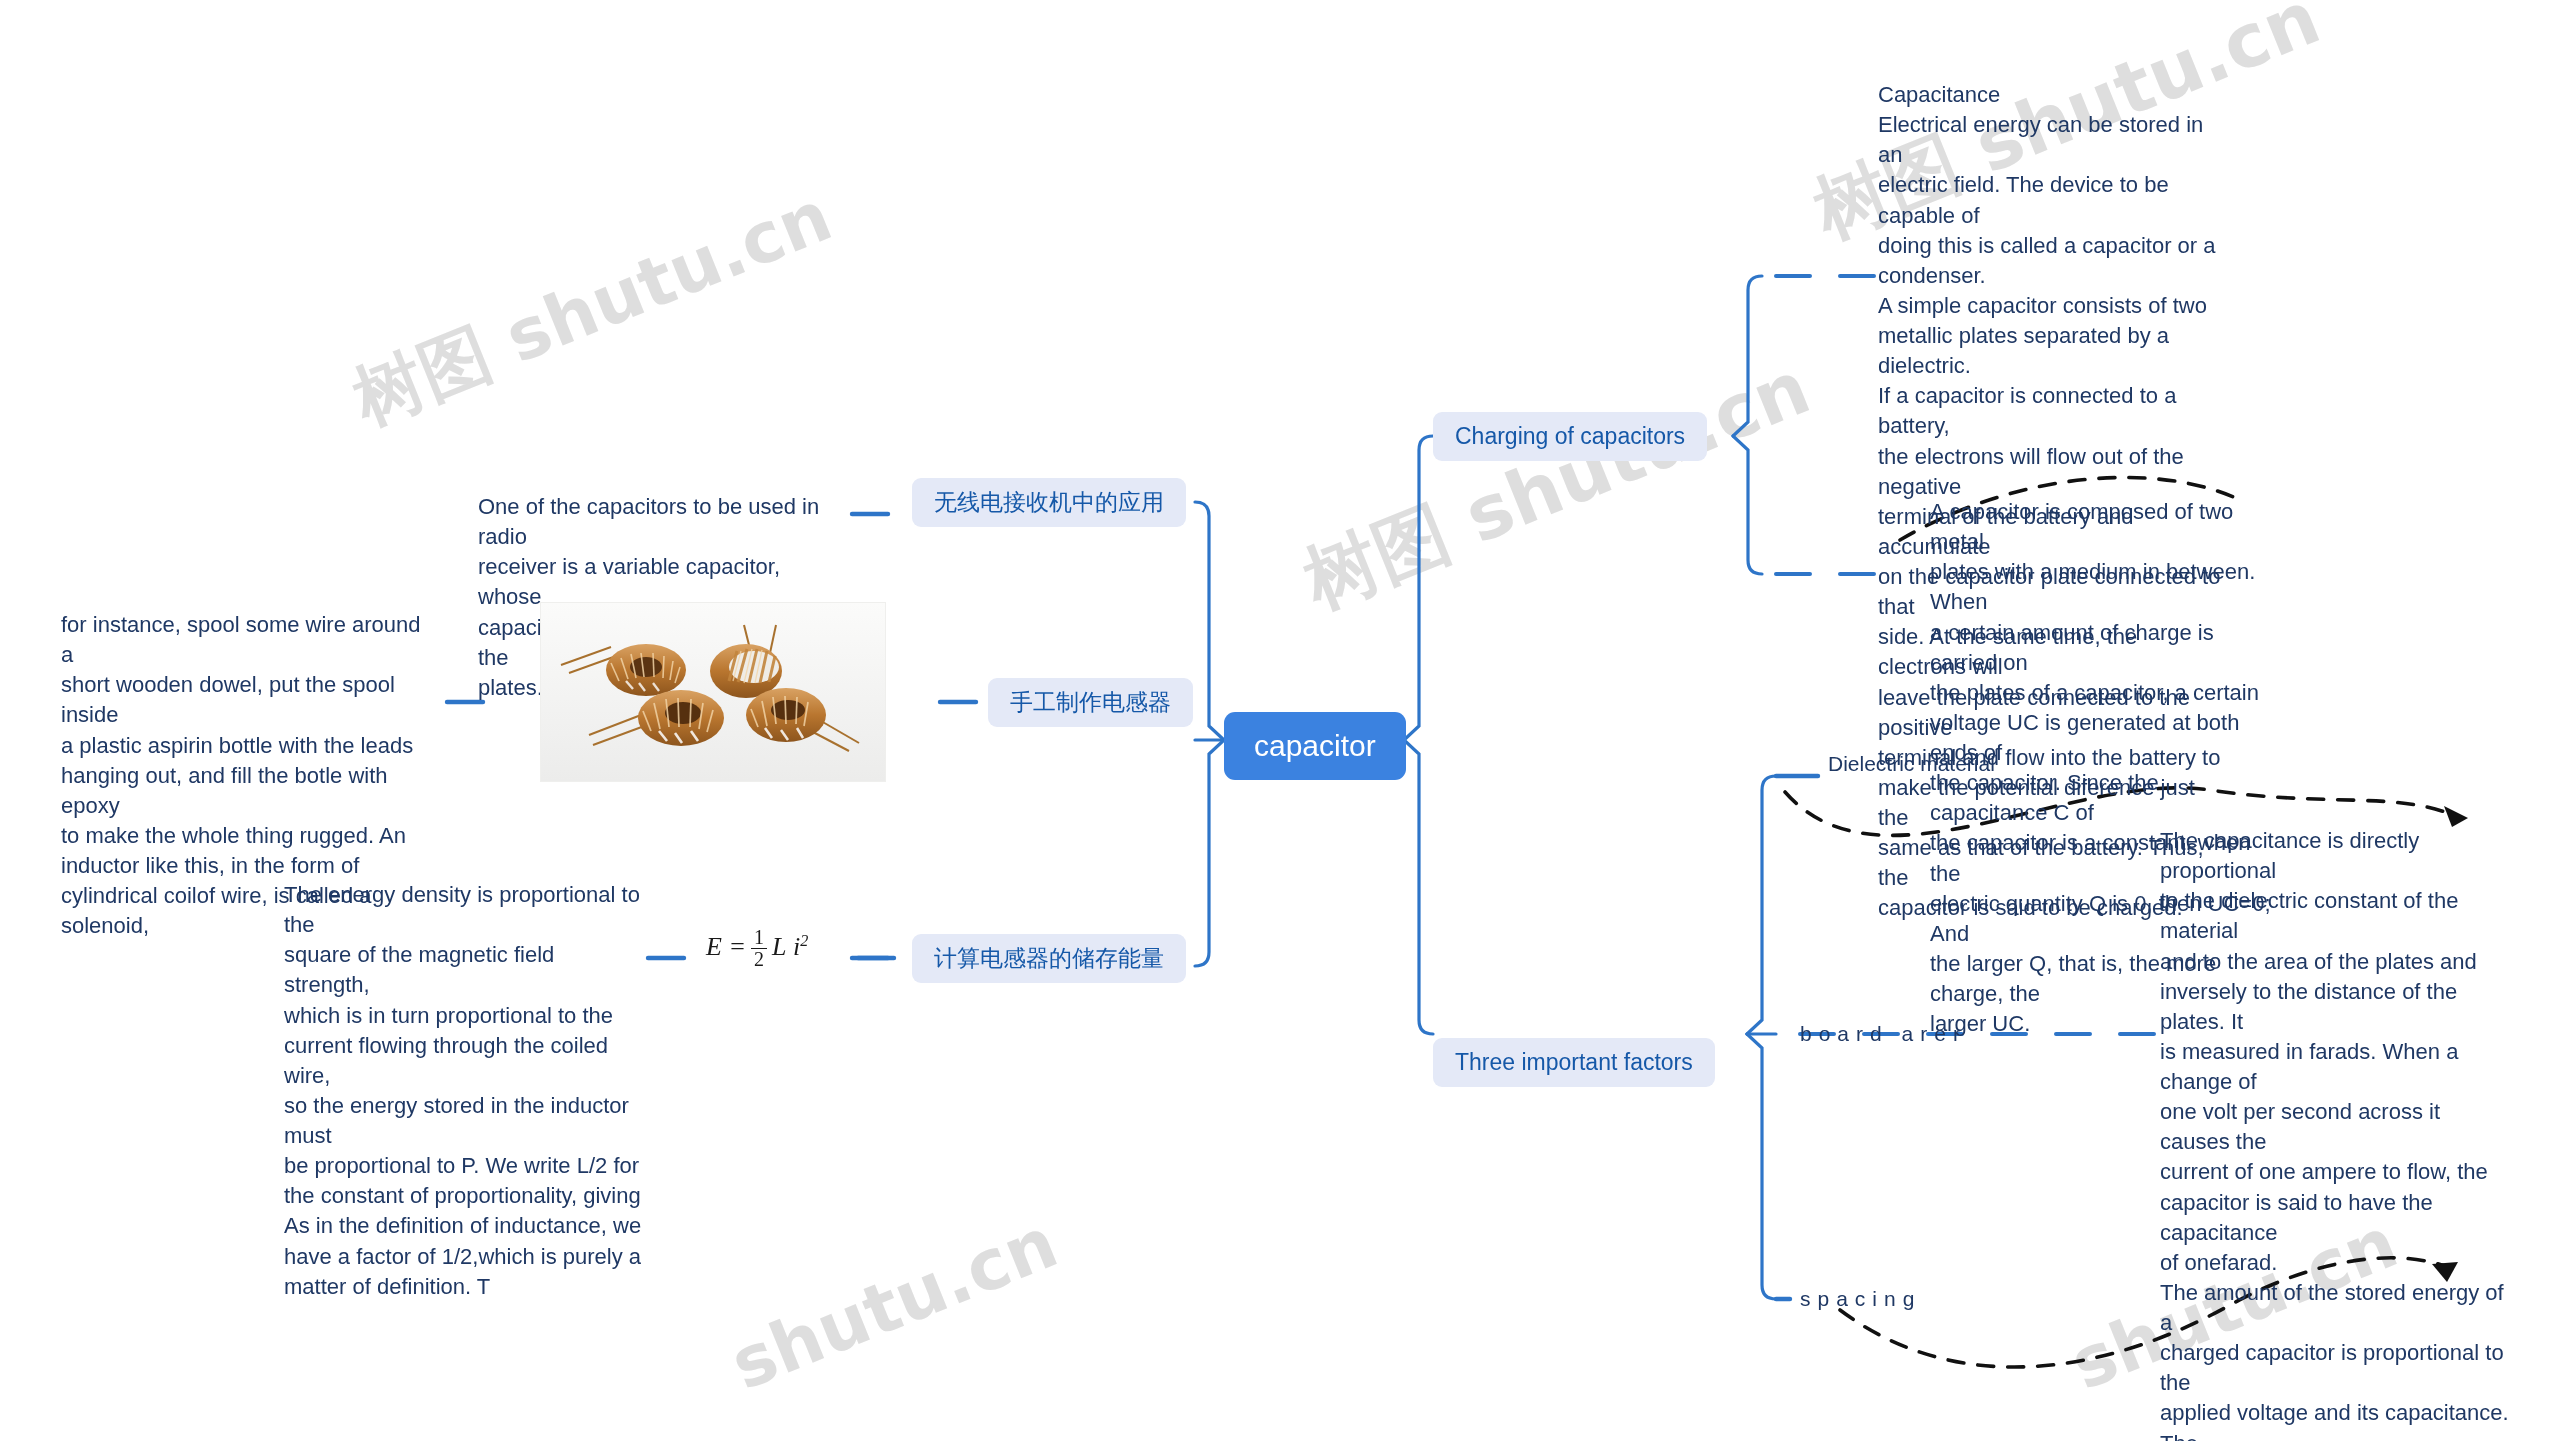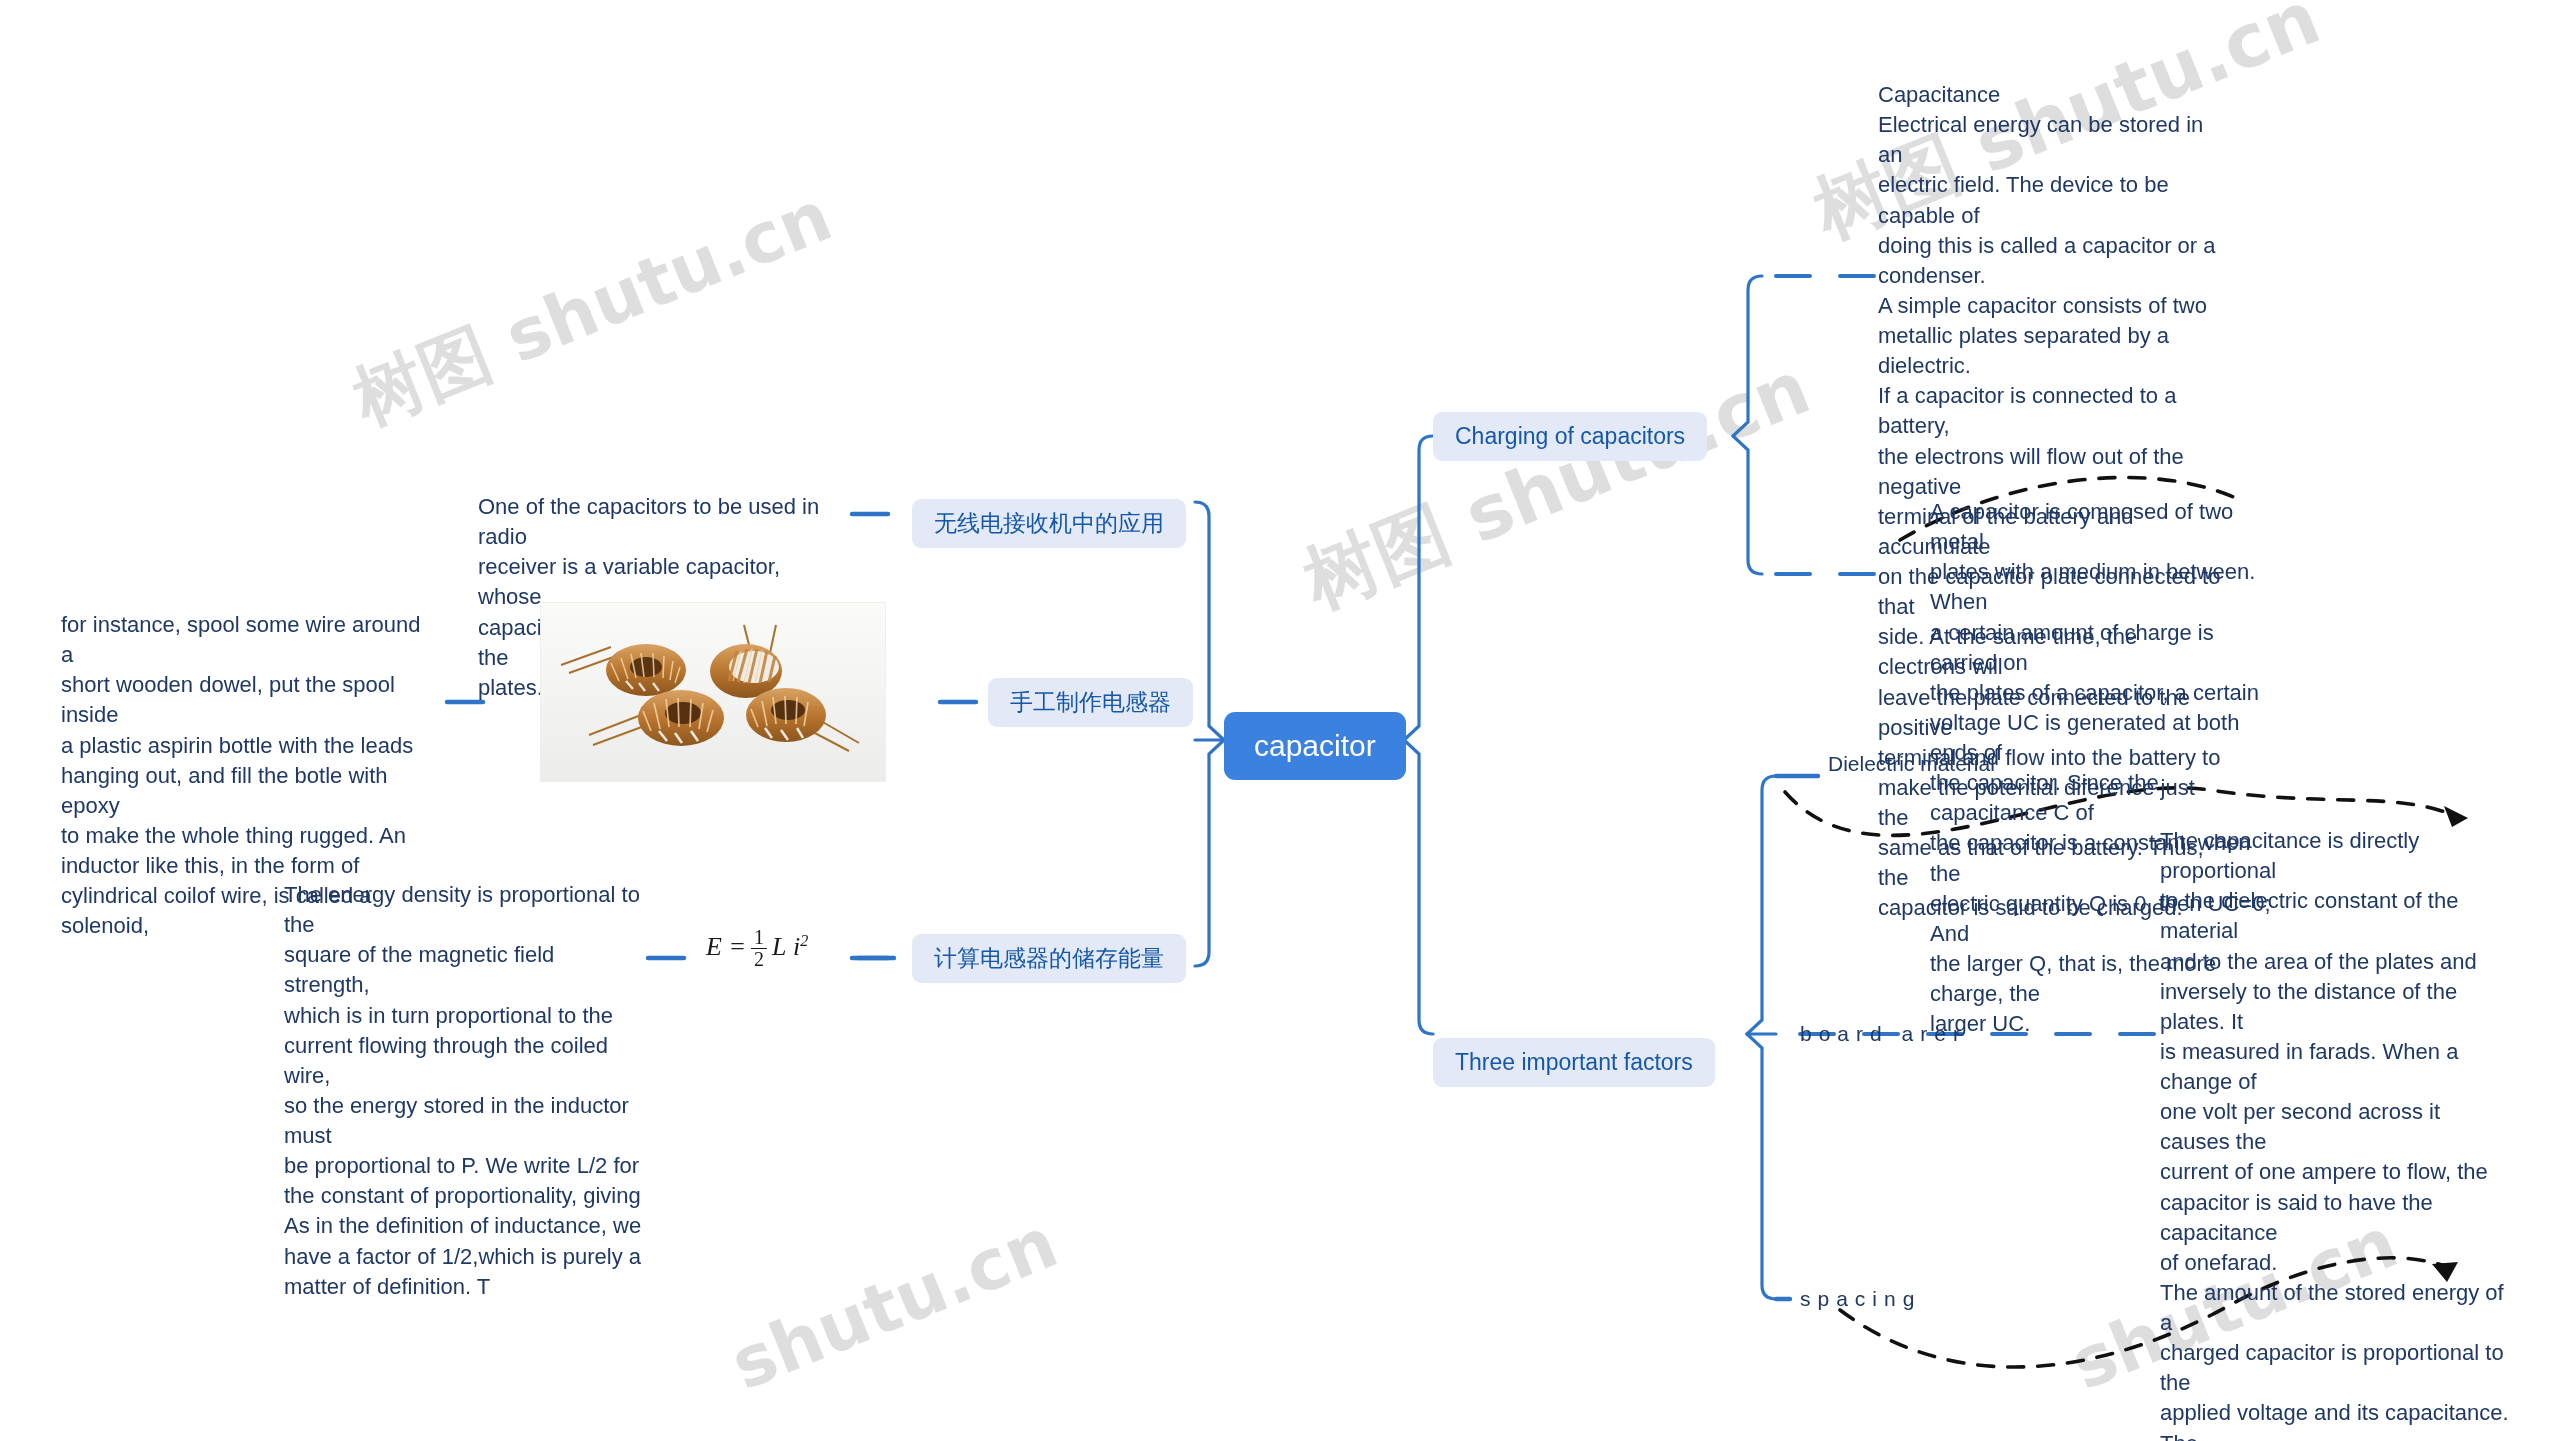--- a/index.html
+++ b/index.html
@@ -168,21 +168,21 @@
   </div>
 
   <div class="node" style="left:1433px;top:412px;">
     <span>Charging of capacitors</span>
   </div>
 
   <div class="node" style="left:1433px;top:1010px;margin-top:28px;">
     <span>Three important factors</span>
   </div>
 
-  <div class="node cn" style="left:912px;top:478px;margin-top:21px;">
+  <div class="node cn" style="left:912px;top:478px;">
     <span>无线电接收机中的应用</span>
   </div>
 
   <div class="node cn" style="left:988px;top:678px;">
     <span>手工制作电感器</span>
   </div>
 
   <div class="node cn" style="left:912px;top:934px;">
     <span>计算电感器的储存能量</span>
   </div>

